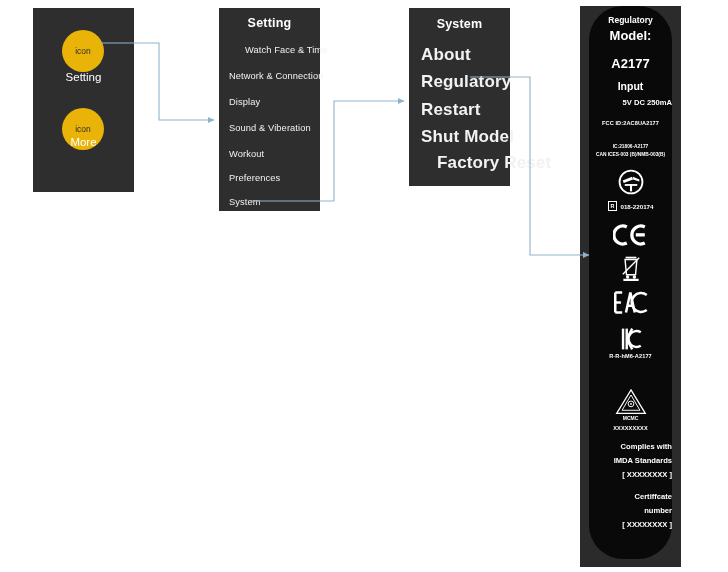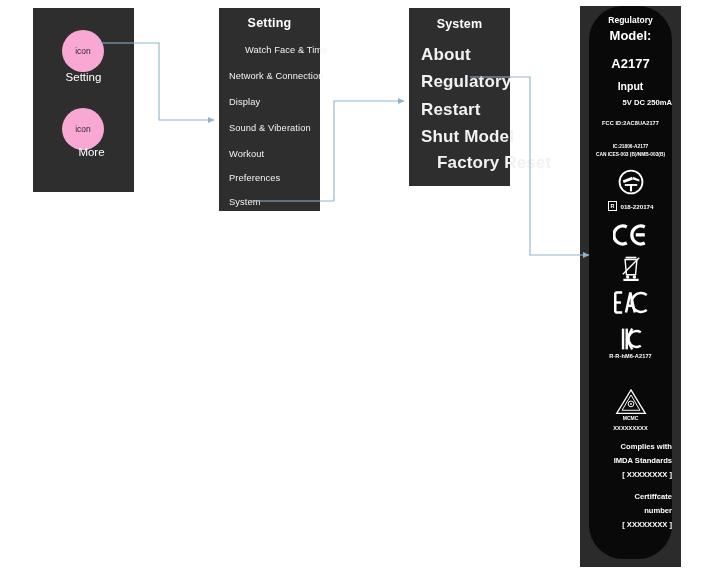--- a/index.html
+++ b/index.html
@@ -38,21 +38,21 @@
     font-weight:bold;
     letter-spacing:.15px;
   }
 
   
   #home-panel{left:33px;top:8px;width:101px;height:184px;}
   .app-circle{
     position:absolute;
     width:42px;height:42px;
     border-radius:50%;
-    background:#f9a8d4;
+    background:#eab308;
     color:#2e2e2e;
     font-size:8.5px;
     display:flex;align-items:center;justify-content:center;
   }
   .app-label{
     position:absolute;
     width:101px;left:0;
     text-align:center;
     font-size:11.5px;
     color:#ffffff;
@@ -100,21 +100,21 @@
 
   <div class="panel" id="home-panel">
     <div class="app-circle" style="left:29px;top:22px;">
       <span>icon</span>
     </div>
     <div class="app-label" style="top:63px;">Setting</div>
 
     <div class="app-circle" style="left:29px;top:100px;">
       <span>icon</span>
     </div>
-    <div class="app-label" style="top:138px;padding-left:8px;">More</div>
+    <div class="app-label" style="top:128px;">More</div>
   </div>
 
   <div class="panel" id="setting-panel">
     <div class="panel-title" style="top:8px;">Setting</div>
 
     <div class="menu-item" style="left:26px;top:37px;">Watch Face &amp; Time</div>
     <div class="menu-item" style="left:10px;top:63px;">Network &amp; Connection</div>
     <div class="menu-item" style="left:10px;top:89px;">Display</div>
     <div class="menu-item" style="left:10px;top:115px;">Sound &amp; Viberation</div>
     <div class="menu-item" style="left:10px;top:141px;">Workout</div>

